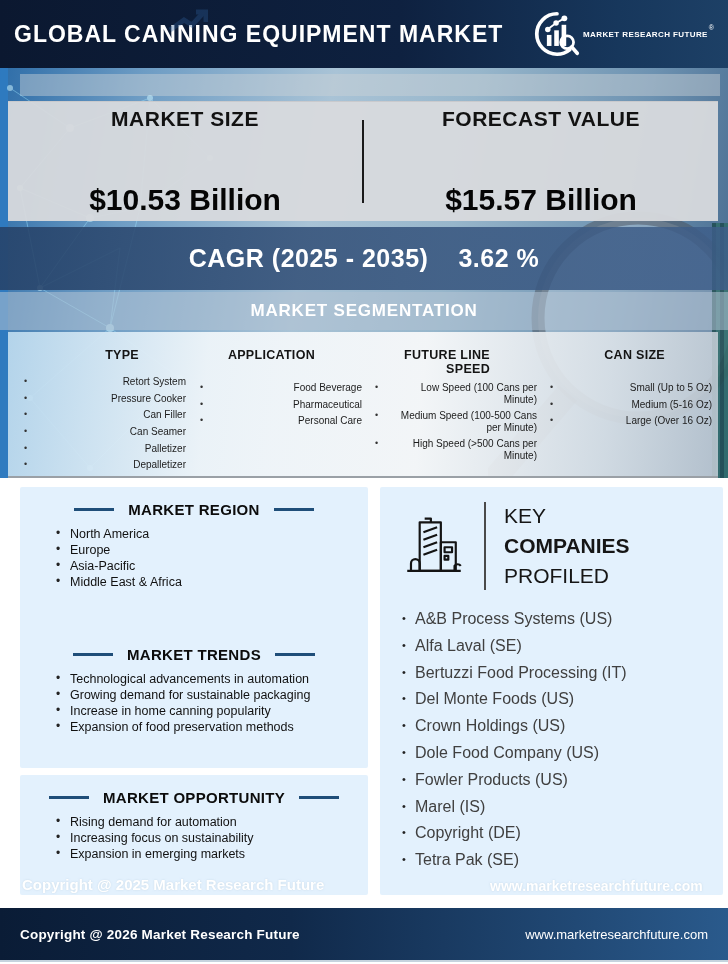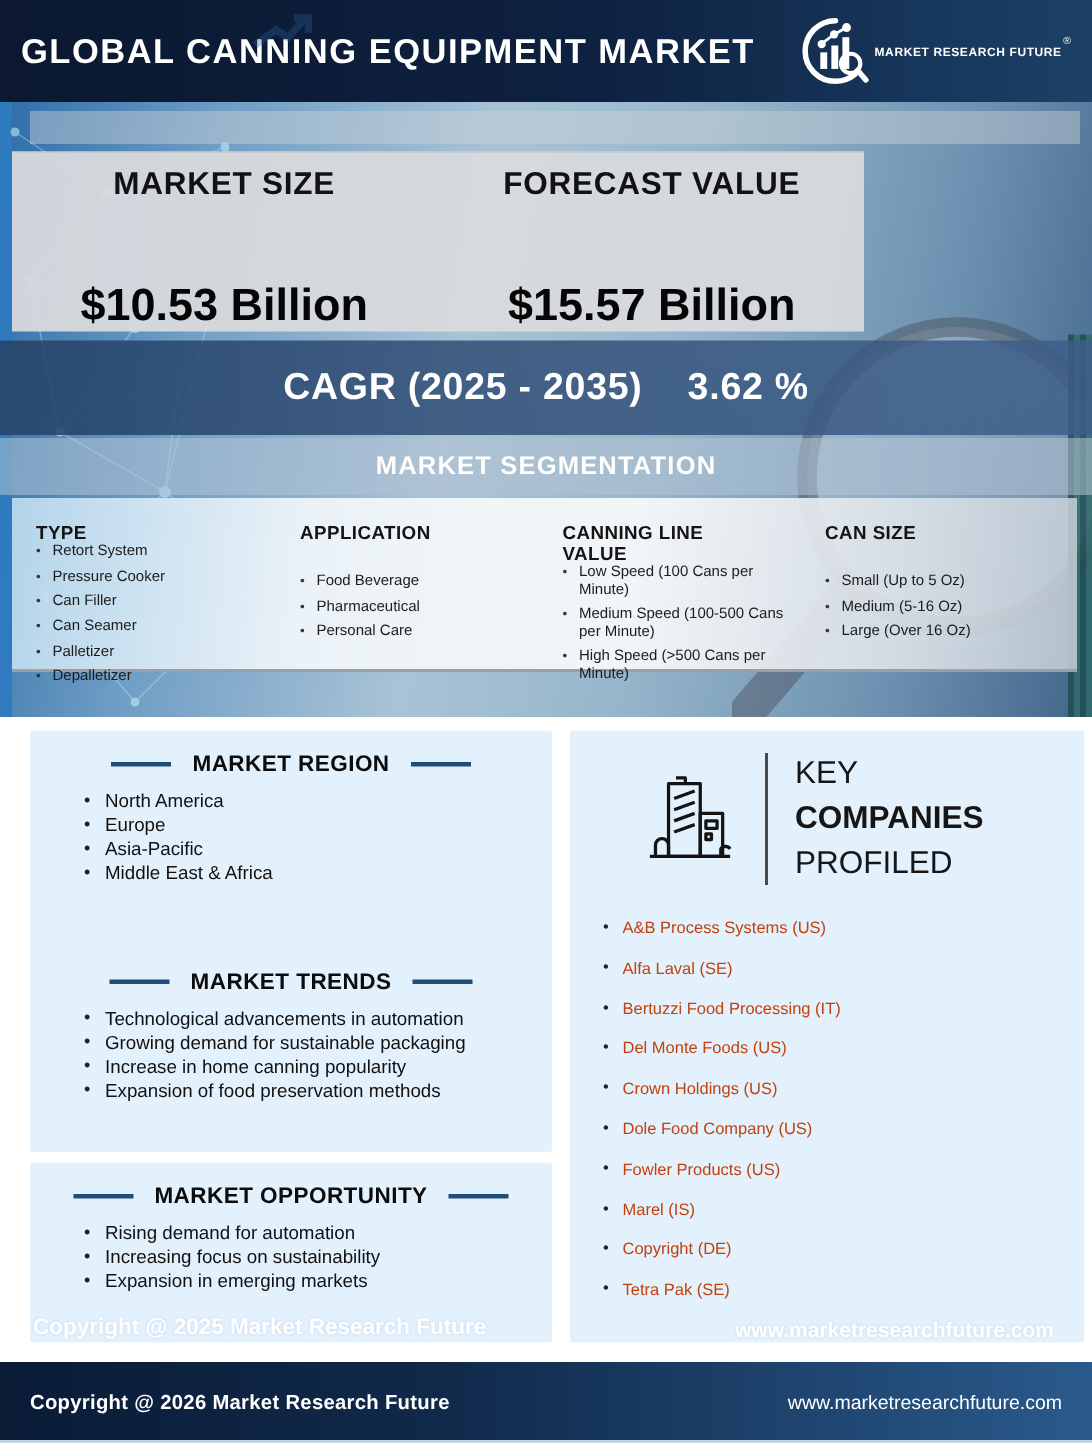--- a/index.html
+++ b/index.html
@@ -21,42 +21,42 @@
   .collage { position:absolute; top:68px; left:0; width:728px; height:410px;
     background:linear-gradient(100deg,#2e6da8 0%,#6d9cc4 18%,#a9c3d6 42%,#97b6cb 60%,#6d92b1 82%,#41658a 100%); }
   .collage .left-strip { position:absolute; left:0; top:0; width:8px; height:410px; background:rgba(46,122,192,.95); }
   .collage .gray-band { position:absolute; left:20px; top:6px; width:700px; height:22px; background:rgba(205,210,214,.45); }
   .net-svg { position:absolute; left:0; top:0; width:260px; height:410px; opacity:.55; }
   .magnifier { position:absolute; right:-20px; top:140px; width:260px; height:270px; }
   .teal-strip { position:absolute; right:0; top:155px; width:16px; height:255px;
     background:repeating-linear-gradient(90deg,#1c4a4d 0 4px,#2d6b67 4px 8px); opacity:.8; }
 
   
-  .msp { position:absolute; left:8px; top:33px; width:568px; height:120px;
-    background:rgba(216,218,221,.95); border-top:1px solid #c9cacd; display:flex;align-items:flex-end; }
+  .msp { position:absolute; left:8px; top:33px; width:710px; height:120px;
+    background:rgba(216,218,221,.95); border-top:1px solid #c9cacd; display:flex; }
   .msp-half { flex:1; display:flex; flex-direction:column; align-items:center; justify-content:center; gap:4px; }
   .msp-divider { width:2px; background:#1a1a1a; margin:18px 0; }
   .msp-label { font-size:21px; font-weight:bold; color:#121212; letter-spacing:.5px; }
   .msp-value { font-size:30px; font-weight:bold; color:#050505;margin-top:48px; }
 
   
   .cagr { position:absolute; left:0; top:159px; width:728px; height:63px;
     background:linear-gradient(90deg,rgba(38,66,104,.88),rgba(62,94,138,.82));
     display:flex; align-items:center; justify-content:center; gap:30px; }
   .cagr span { color:#fff; font-size:25px; font-weight:bold; letter-spacing:.5px; }
 
   
   .seghead { position:absolute; left:0; top:224px; width:728px; height:38px;
     background:rgba(178,194,212,.55); display:flex; align-items:center; justify-content:center; }
   .seghead span { color:#fff; font-size:17px; font-weight:bold; letter-spacing:.8px; }
 
   
-  .segpanel { position:absolute; left:8px; top:264px; width:710px; height:116px;
+  .segpanel { position:absolute; left:8px; top:264px; width:710px; height:146px;
     background:linear-gradient(95deg,rgba(189,219,239,.92) 0%,rgba(240,246,250,.94) 28%,rgba(248,249,250,.94) 58%,rgba(219,226,232,.9) 84%,rgba(196,206,215,.86) 100%);
-    border-bottom:2px solid #9aa0a6; display:flex; padding:16px 0 0 16px; }
+    border-bottom:2px solid #9aa0a6; display:flex; padding:16px 0 0 16px;text-align:right; }
   .seg-col { display:flex; flex-direction:column; }
   .seg-col-1 { width:176px; } .seg-col-2 { width:175px; } .seg-col-3 { width:175px; } .seg-col-4 { width:158px; }
   .seg-title { font-size:12.5px; font-weight:bold; color:#141414; letter-spacing:.3px; height:34px; width:115px; line-height:14px; }
   .seg-list { list-style:none; width:162px; }
   .seg-list li { position:relative; font-size:10px; color:#1c1c1c; padding-left:11px; margin-bottom:5.2px; line-height:11.5px; }
   .seg-list li::before { content:"•"; position:absolute; left:0; top:0; color:#333; font-size:9px; }
 
   
   .panel { position:absolute; background:#e3f1fd; border-radius:2px; }
   .panel-region { left:20px; top:487px; width:348px; height:163px; }
@@ -64,28 +64,28 @@
   .panel-opportunity { left:20px; top:775px; width:348px; height:120px; }
   .panel-title-row { display:flex; align-items:center; justify-content:center; gap:14px; padding-top:14px; }
   .title-dash { width:40px; height:3px; background:#1f4e79; }
   .panel-title { font-size:15px; font-weight:bold; color:#0c0c0c; letter-spacing:.3px; }
   .panel-list { list-style:none; margin:10px 0 0 36px; }
   .panel-list li { position:relative; font-size:12.5px; color:#111; padding-left:14px; margin-bottom:3.2px; line-height:12.8px; }
   .panel-list li::before { content:"•"; position:absolute; left:0; top:-1px; color:#222; font-size:12px; }
 
   
   .panel-companies { left:380px; top:487px; width:343px; height:408px; }
-  .comp-head { display:flex; align-items:center; padding:14px 0 0 52px; }
+  .comp-head { display:flex; align-items:center; padding:14px 0 0 26px; }
   .comp-icon { width:56px; height:66px; }
   .comp-divider { width:2px; height:88px; background:#4a4a4a; margin:0 18px 0 22px; }
   .comp-title { font-size:21px; color:#161616; line-height:30px; }
   .comp-title .t1, .comp-title .t3 { font-weight:400; }
   .comp-title .t2 { font-weight:bold; }
   .comp-list { list-style:none; margin:22px 0 0 22px; }
-  .comp-list li { position:relative; font-size:11px; color:#c2410c; padding-left:13px; margin-bottom:14.8px; line-height:12px; }
+  .comp-list li { position:relative; font-size:16px; color:#404040; padding-left:13px; margin-bottom:14.8px; line-height:12px; }
   .comp-list li::before { content:"•"; position:absolute; left:0; top:-1px; color:#222; font-size:11px; }
 
   
   .wm { position:absolute; color:#fff; font-weight:bold; text-shadow:0 0 2px rgba(180,200,215,.6); }
   .wm-left { left:22px; top:876px; font-size:15px; }
   .wm-right { left:490px; top:878px; font-size:14px; }
 
   
   .footer { position:absolute; left:0; top:908px; width:728px; height:54px;
     background:linear-gradient(90deg,#0a1c36 0%,#10294a 40%,#2a5a8c 100%);
@@ -193,21 +193,21 @@
       <div class="seg-col seg-col-2">
         <div class="seg-title">APPLICATION</div>
         <ul class="seg-list">
 
         <li>Food Beverage</li>
             <li>Pharmaceutical</li>
             <li>Personal Care</li>
           </ul>
       </div>
       <div class="seg-col seg-col-3">
-        <div class="seg-title">CANNING LINE VALUE</div>
+        <div class="seg-title">FUTURE LINE SPEED</div>
         <ul class="seg-list">
 
         <li>Low Speed (100 Cans per Minute)</li>
             <li>Medium Speed (100-500 Cans per Minute)</li>
             <li>High Speed (&gt;500 Cans per Minute)</li>
           </ul>
       </div>
       <div class="seg-col seg-col-4">
         <div class="seg-title">CAN SIZE</div>
         <ul class="seg-list">

